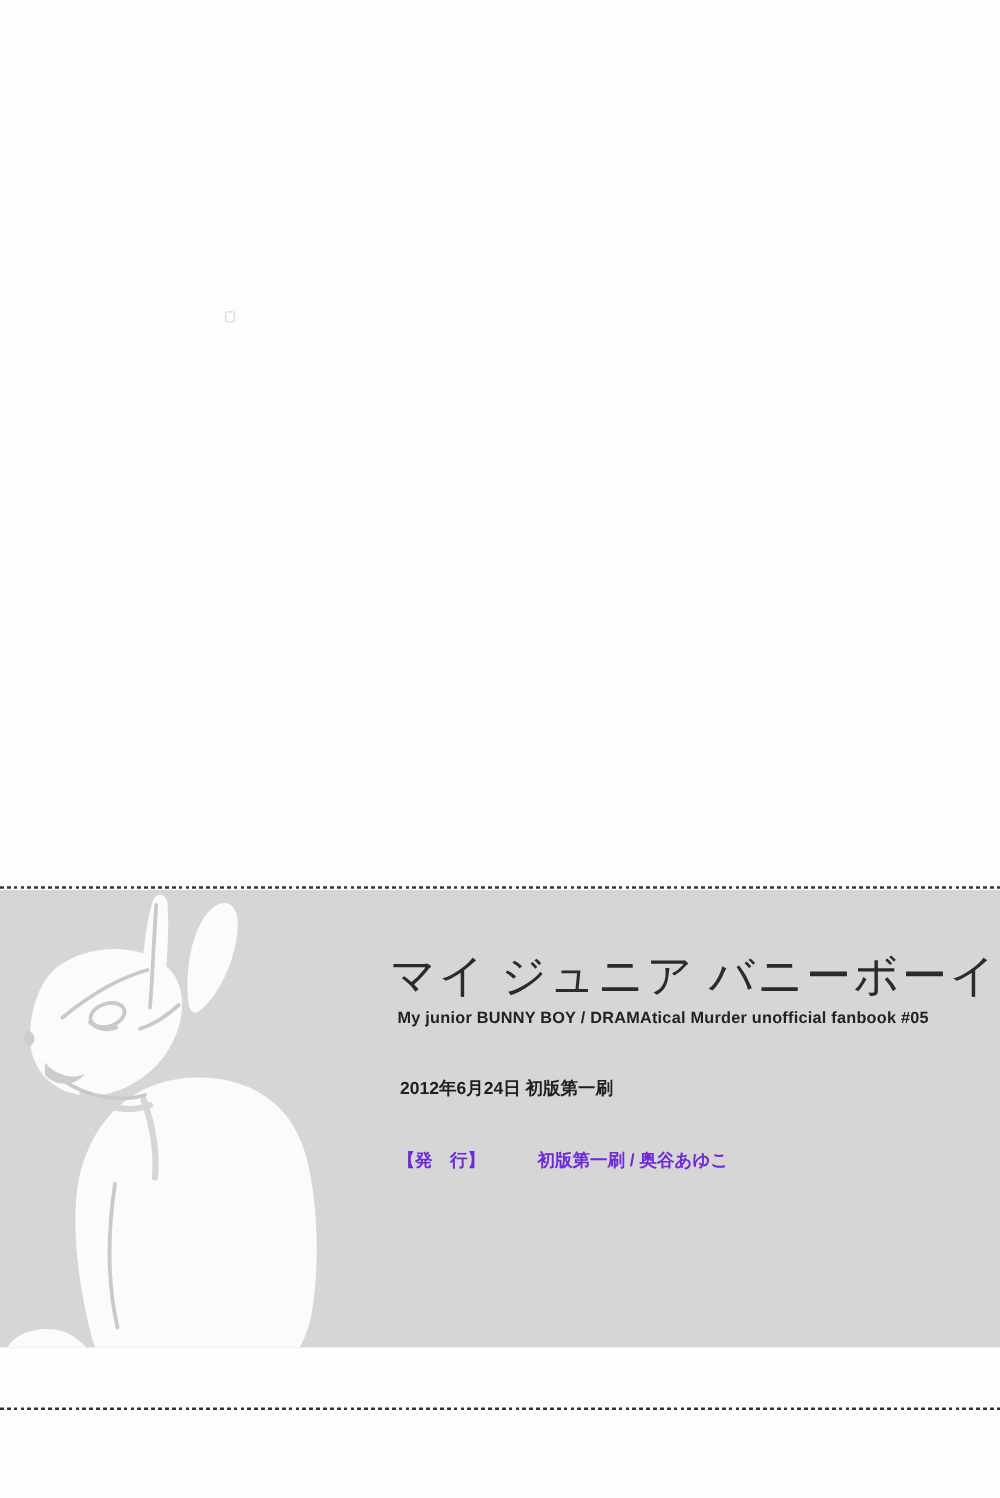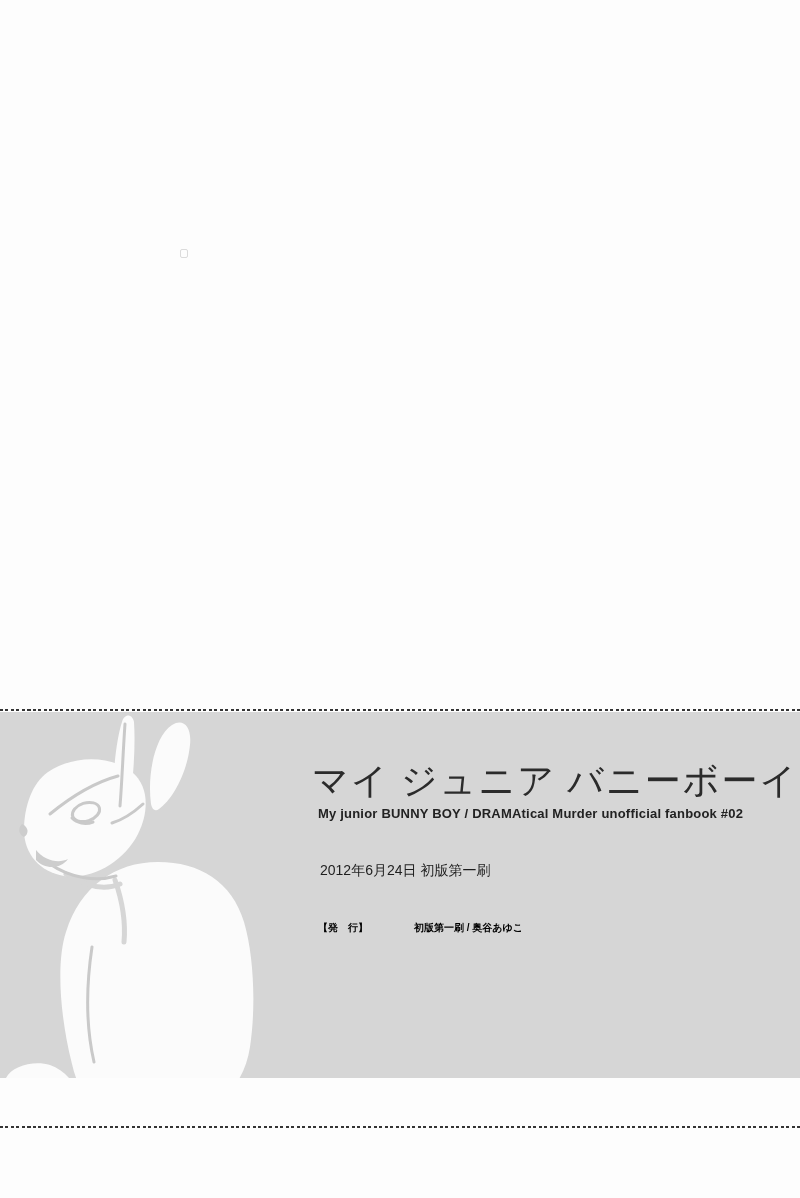--- a/index.html
+++ b/index.html
@@ -47,34 +47,35 @@
   }
   .subtitle {
     position: absolute; left: 318px; top: 94px;
     font-size: 13px; font-weight: bold;
     letter-spacing: 0.2px;
     color: #222222;
     white-space: nowrap;
   }
   .edition {
     position: absolute; left: 320px; top: 150px;
-    font-size: 14px; font-weight: normal;
+    font-size: 14px; font-weight: bold;
     color: #1e1e1e;
     white-space: nowrap;
   }
   .credits {
     position: absolute; left: 318px; top: 208px;
   }
   .credit-row {
     display: flex;
     margin-bottom: 17px;
-    font-size: 10px; font-weight: bold;
-    color: #000000;
+    font-size: 14px; font-weight: bold;
+    color: #6d28d9;
     line-height: 16px;
     white-space: nowrap;
+    gap: 16px;
   }
   .credit-label { width: 96px; flex: 0 0 96px; }
   .credit-value { }
   .notices {
     position: absolute; left: 318px; top: 327px;
     font-size: 13px; font-weight: bold;
     color: #1e1e1e;
     line-height: 23px;
     white-space: nowrap;
   }
@@ -121,21 +122,21 @@
         <path d="M92,235 C86,275 86,315 94,350"></path>
       </g>
       <g fill="#cdcdcd" stroke="none">
         <path d="M22,112 C18,116 18,122 24,125 C29,122 29,115 22,112 Z"></path>
         <path d="M36,138 C44,148 58,152 68,147 C60,158 44,157 36,148 Z"></path>
       </g>
     </svg>
 
     <div class="title">マイ ジュニア バニーボーイ</div>
 
-    <div class="subtitle">My junior BUNNY BOY / DRAMAtical Murder unofficial fanbook #02</div>
+    <div class="subtitle">My junior BUNNY BOY / DRAMAtical Murder unofficial fanbook #05</div>
 
     <div class="edition">2012年6月24日 初版第一刷</div>
 
     <div class="credits">
       <div class="credit-row">
         <span class="credit-label">【発　行】</span>
         <span class="credit-value">初版第一刷 / 奥谷あゆこ</span>
       </div>
     </div>
 

